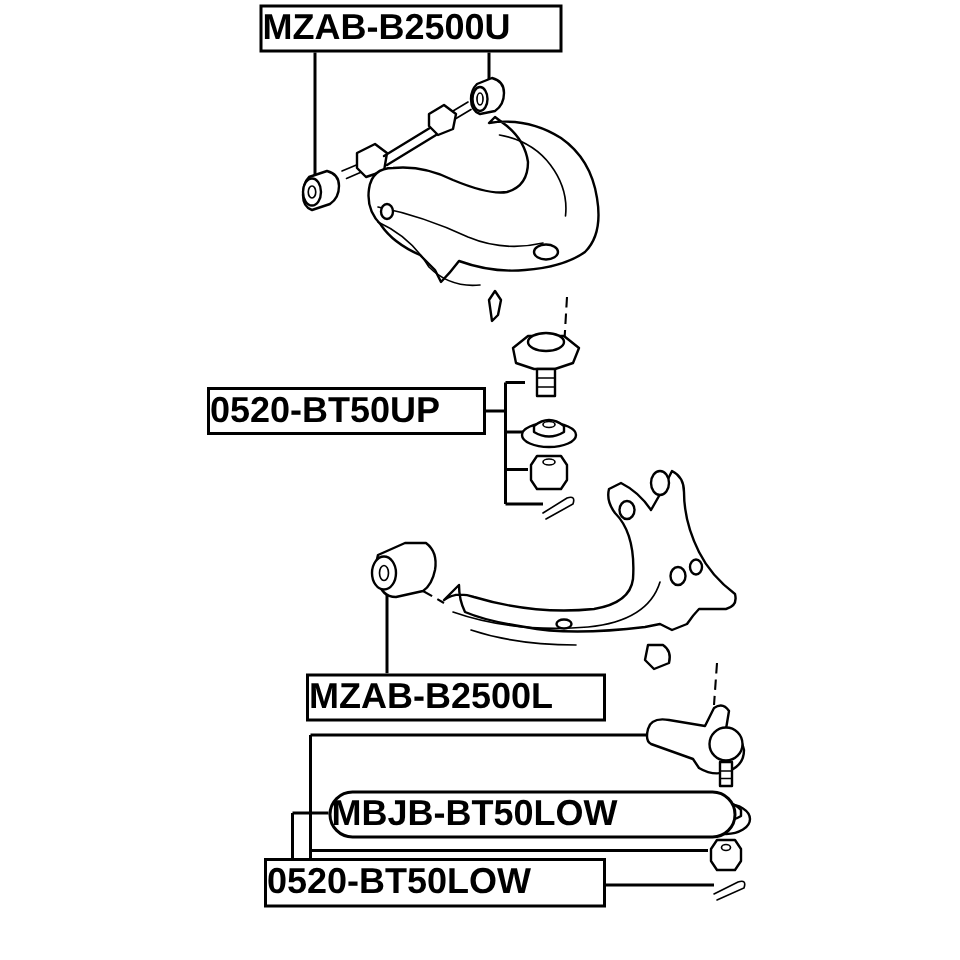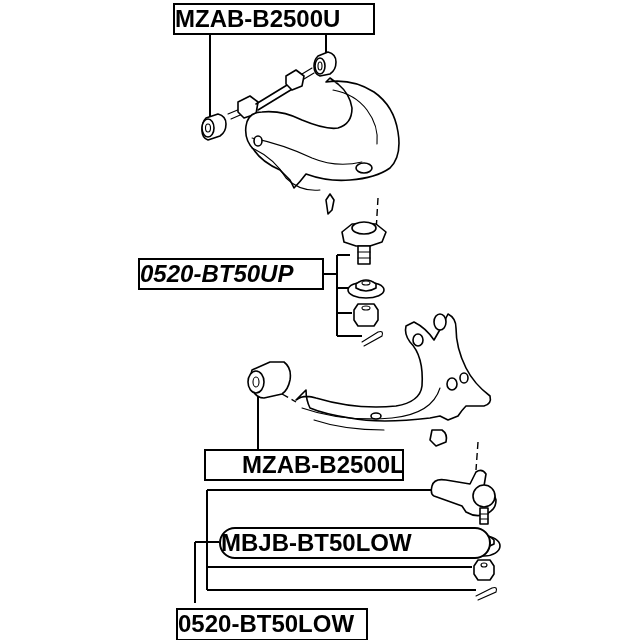--- a/index.html
+++ b/index.html
@@ -149,19 +149,19 @@
     <ellipse class="thin" cx="484" cy="565" rx="3" ry="2"></ellipse>
   </g>
 
   <g>
     <path class="thin" d="M476 596 l16 -8 q6 -2 4 4 l-18 8"></path>
   </g>
 </svg>
 
 <div class="label" style="left:173px; top:3px; width:202px; height:32px;">MZAB-B2500U</div>
 
-<div class="label" style="left:138px; top:258px; width:186px; height:32px;font-style:italic;">0520-BT50UP</div>
+<div class="label" style="left:138px; top:258px; width:186px; height:32px;">0520-BT50UP</div>
 
-<div class="label" style="left:204px; top:449px; width:200px; height:32px;padding-left:36px;">MZAB-B2500L</div>
+<div class="label" style="left:204px; top:449px; width:200px; height:32px;">MZAB-B2500L</div>
 
 <div class="label" style="left:219px; top:527px; width:272px; height:32px;border-radius:16px;">MBJB-BT50LOW</div>
 
-<div class="label" style="left:176px; top:572px; width:192px; height:33px;margin-top:36px;">0520-BT50LOW</div>
+<div class="label" style="left:176px; top:572px; width:228px; height:33px;">0520-BT50LOW</div>
 
 </body></html>

